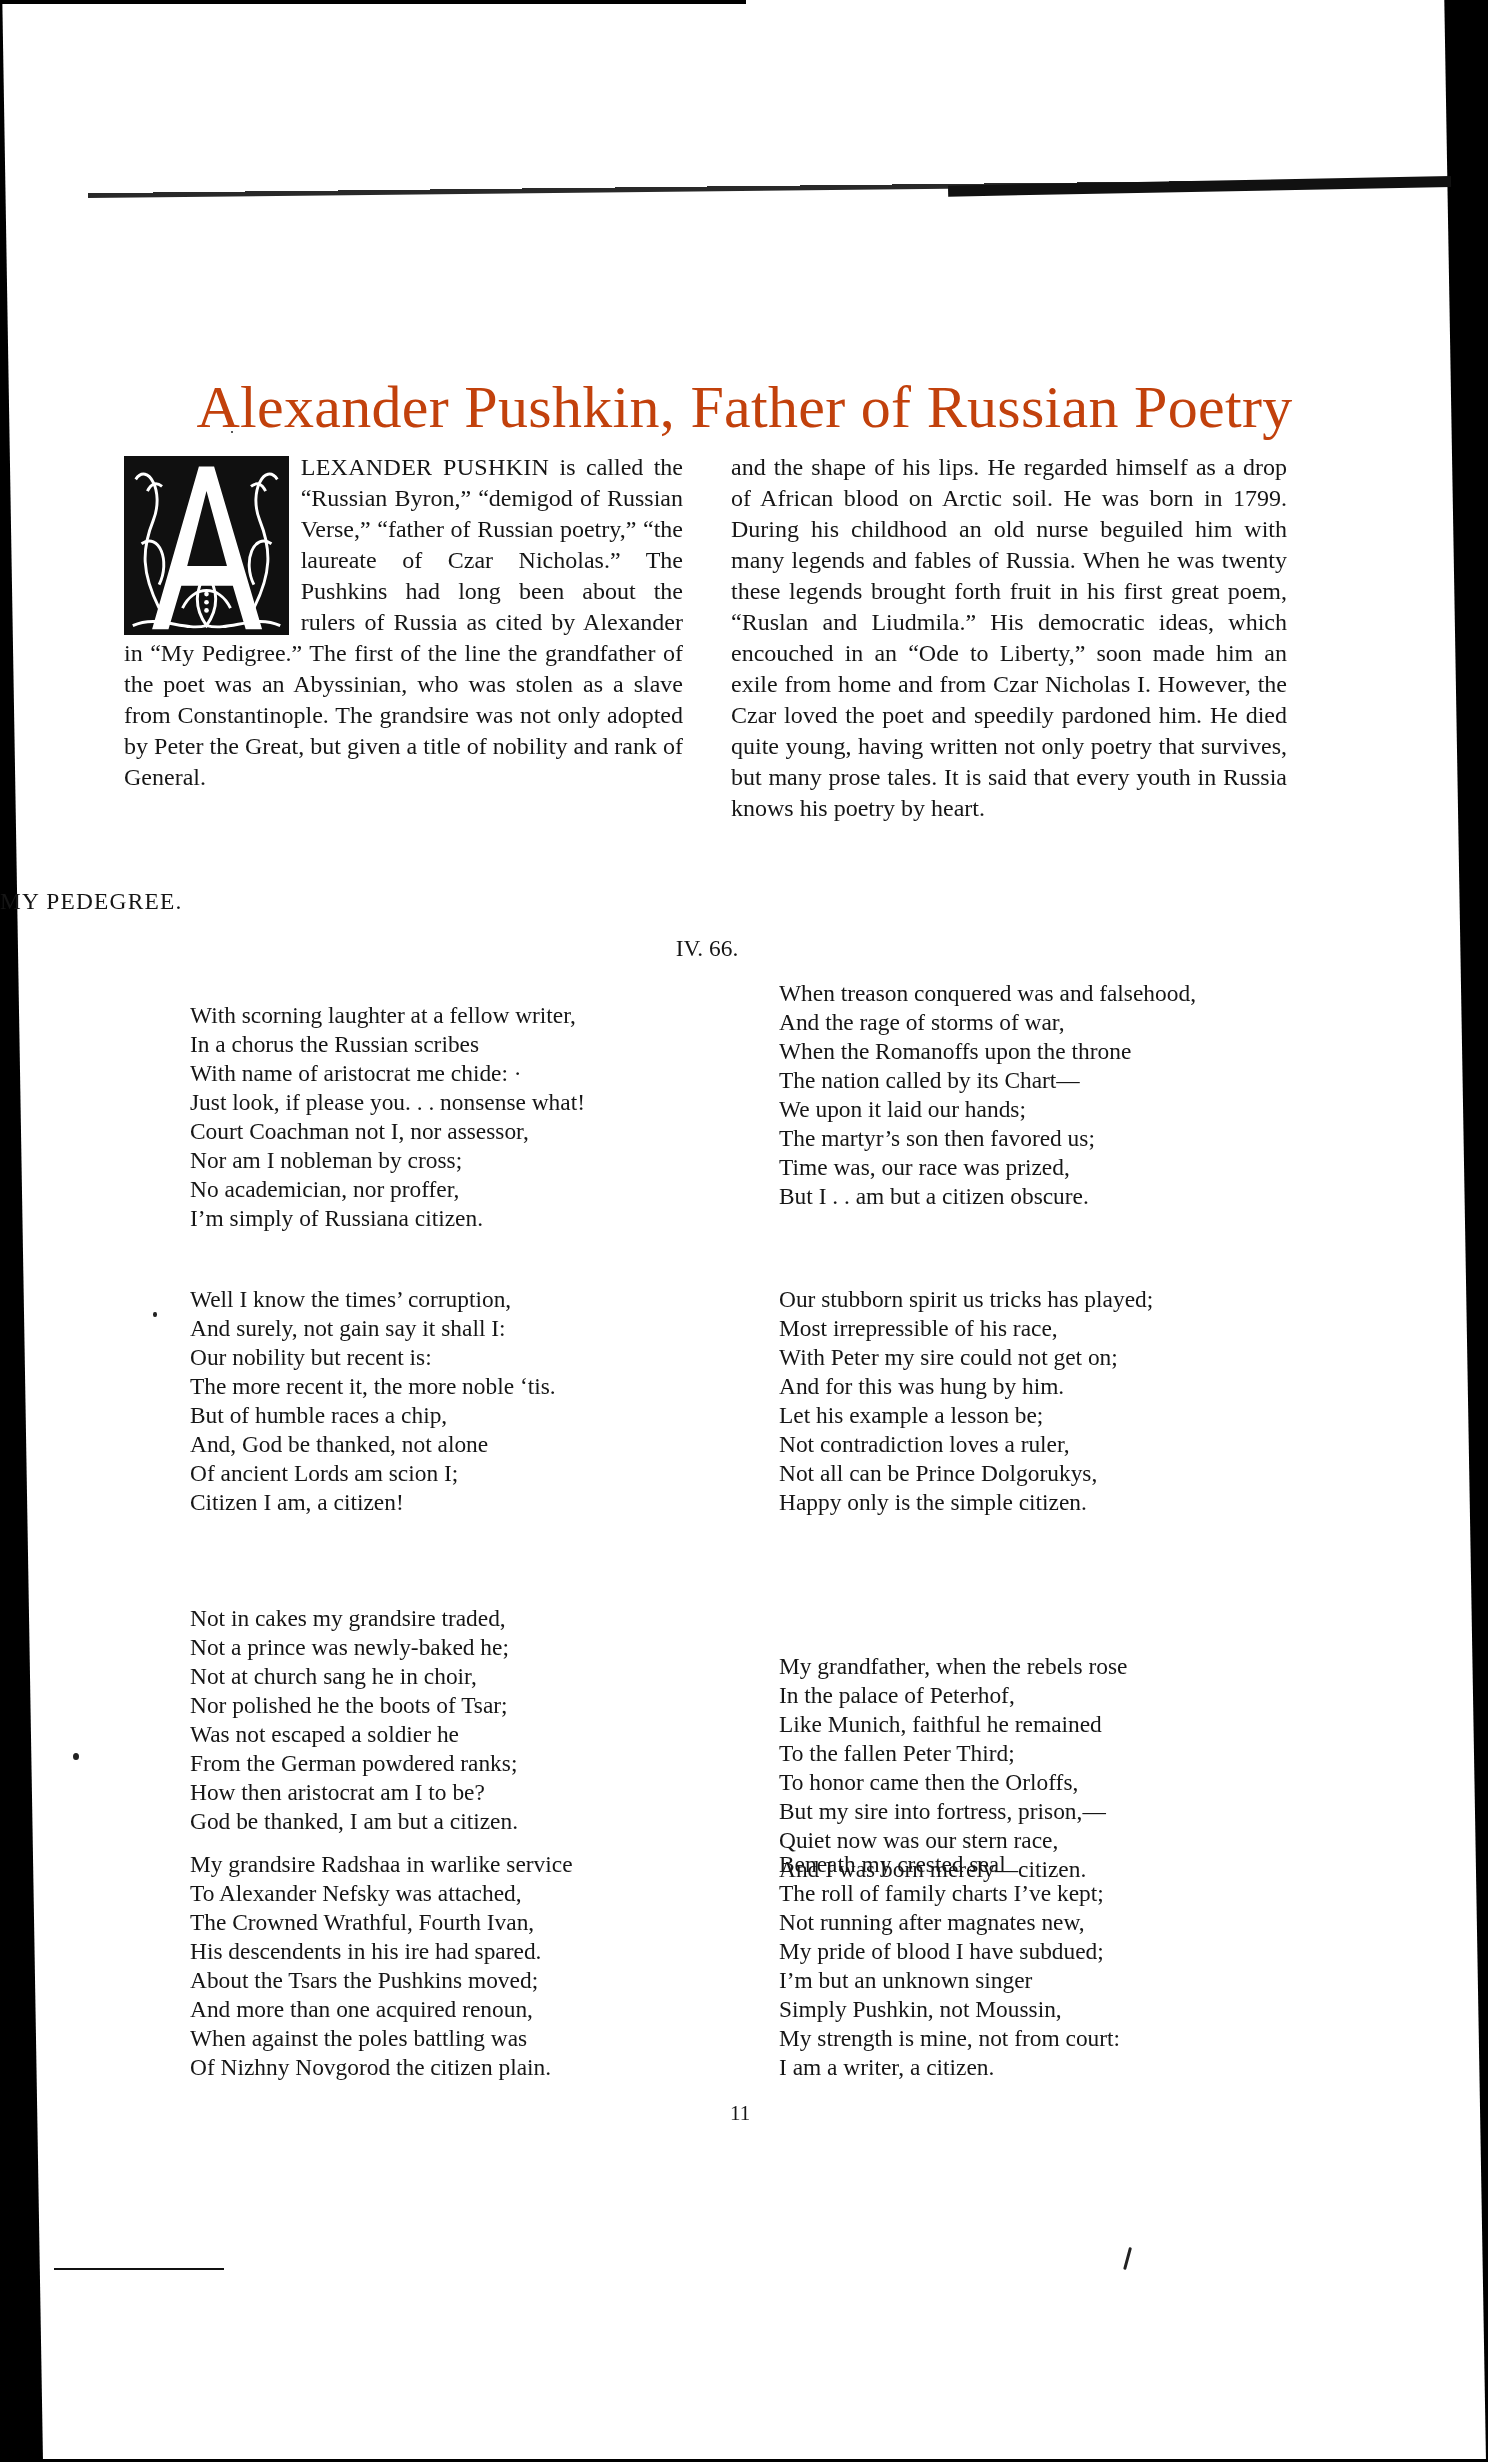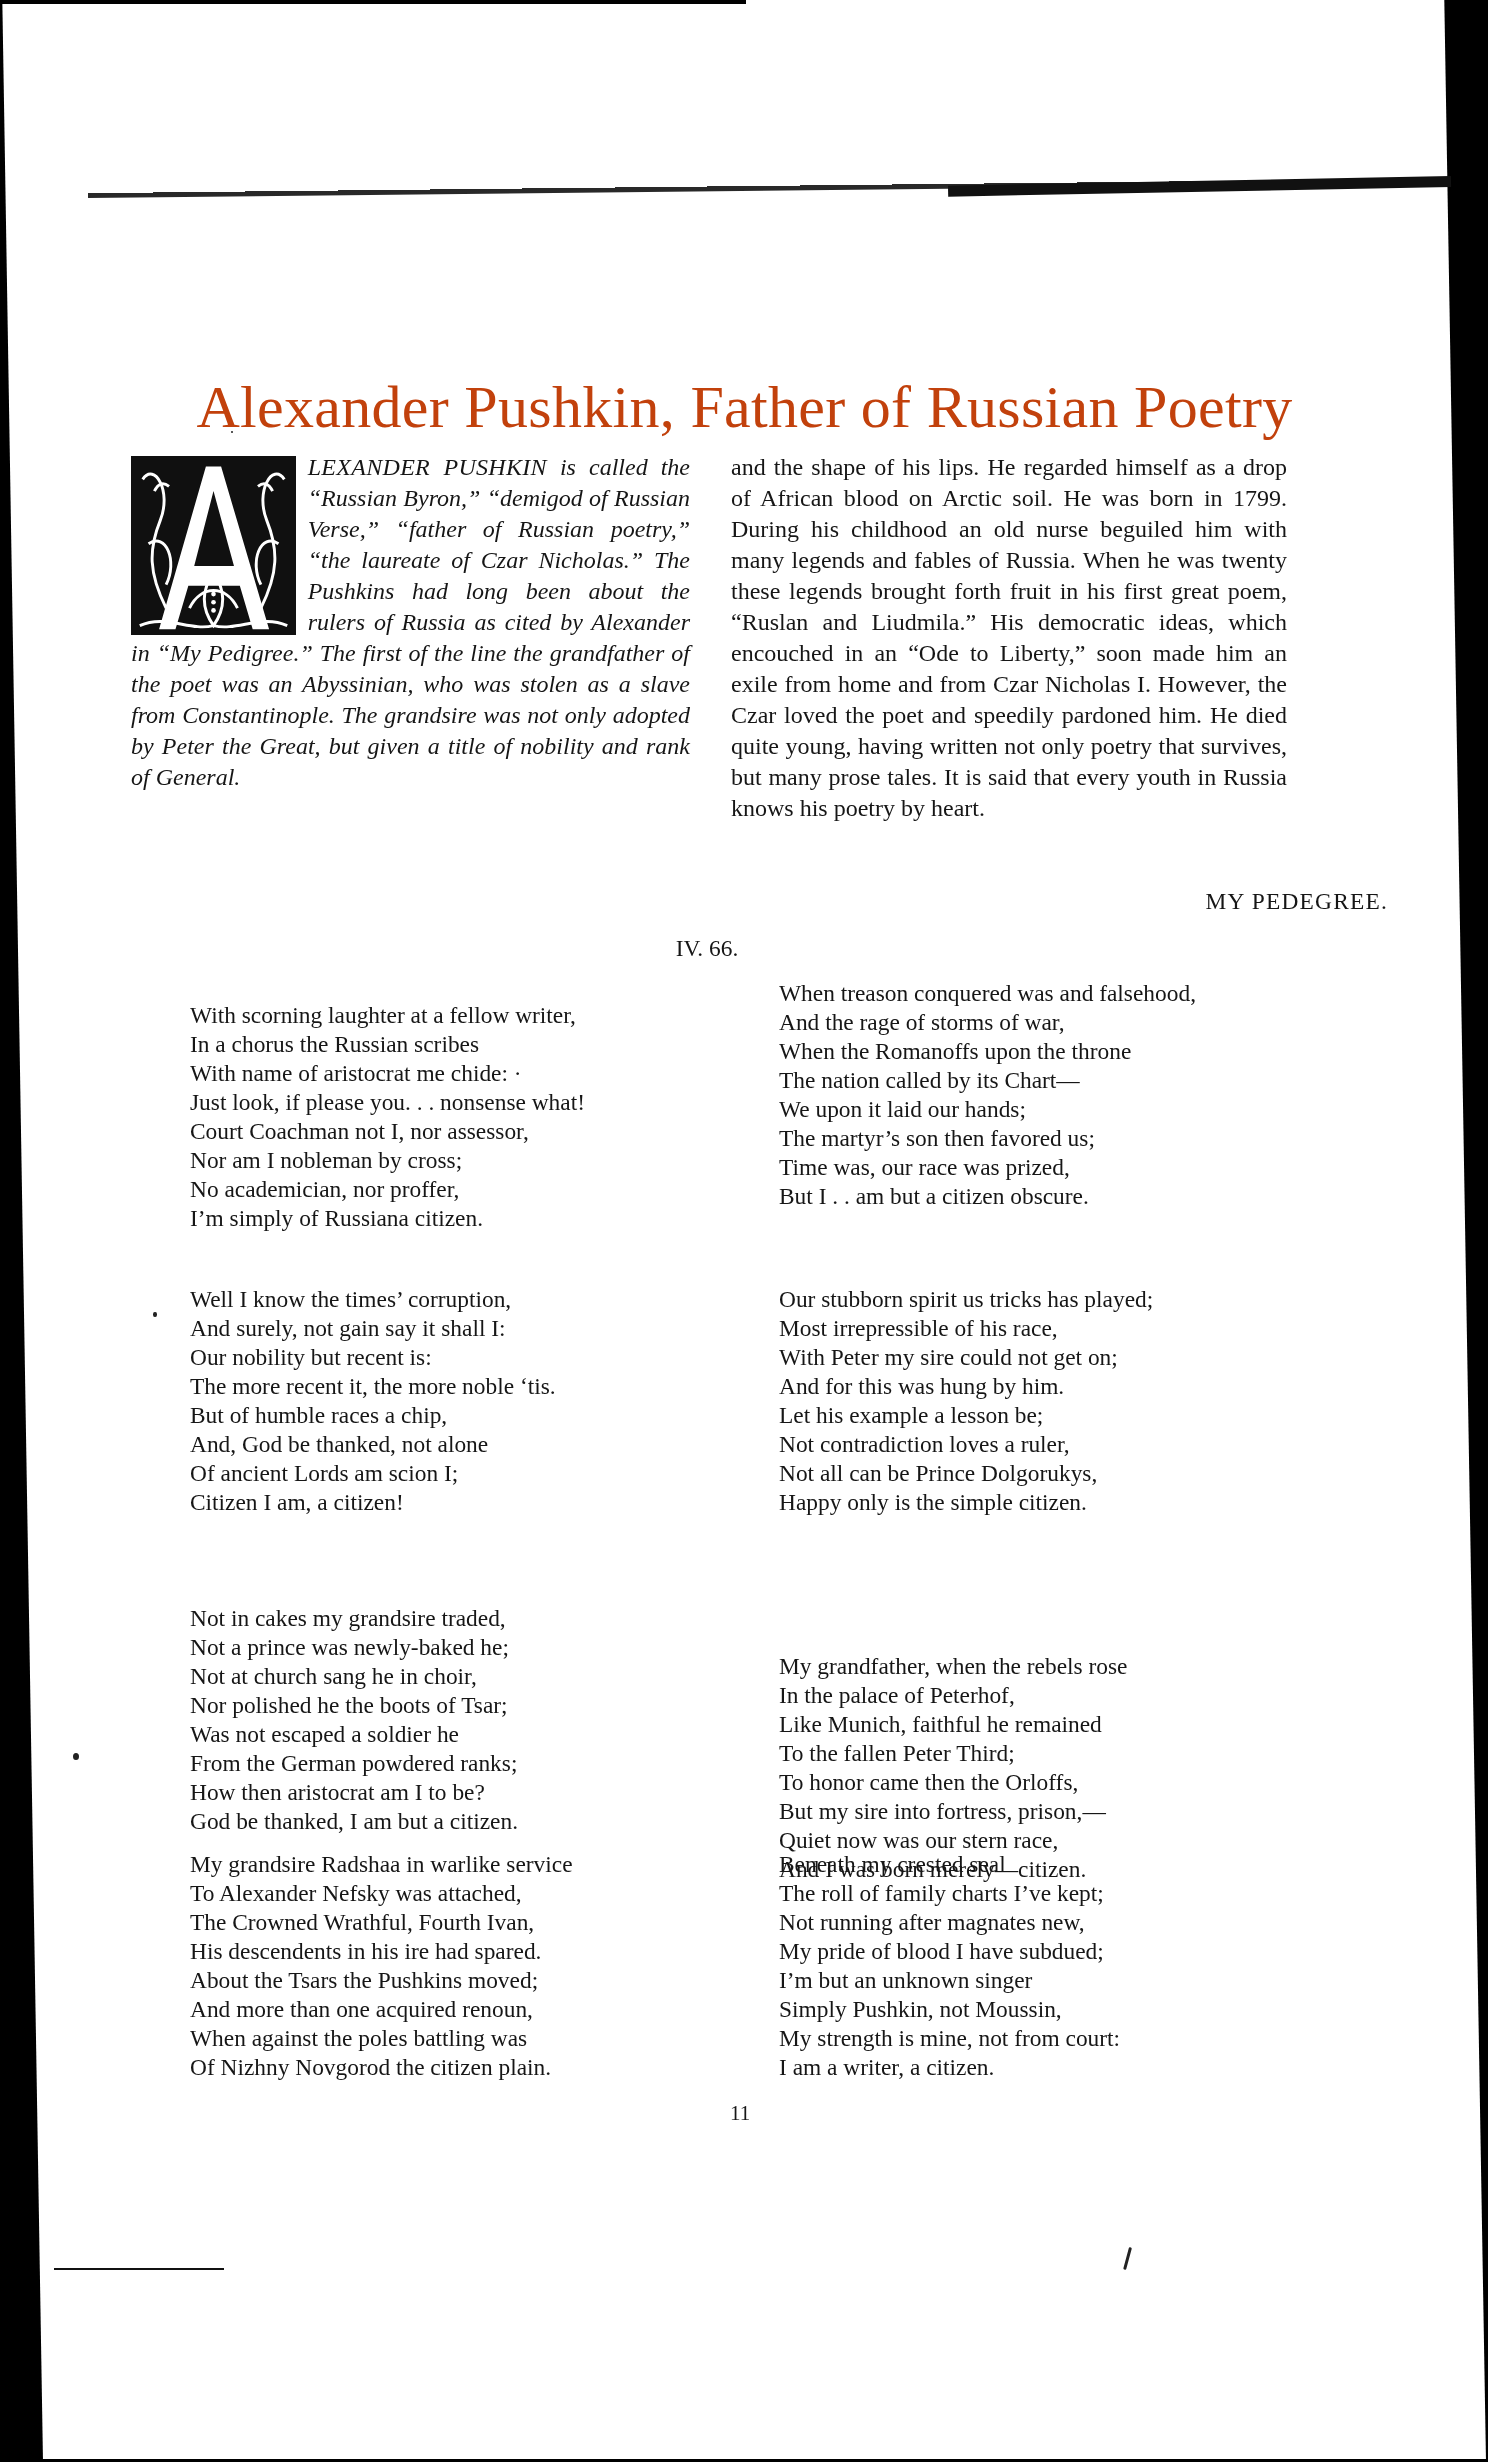--- a/index.html
+++ b/index.html
@@ -15,30 +15,30 @@
   .rule-top { position:absolute; left:88px; top:190px; width:1363px; height:8.2px;
               background:linear-gradient(to bottom, transparent 0, transparent 40%, #111 40%, #111 100%);
               transform: rotate(-0.62deg); transform-origin:left center; opacity:0.9; }
   .rule-top-right { position:absolute; left:948px; top:176px; width:503px; height:10.5px;
                     background:#111; transform: rotate(-1.1deg); transform-origin:right center; }
   .bottom-rule { position:absolute; left:54px; top:2268px; width:170px; height:1.8px; background:#111; }
 
   #page-title { position:absolute; left:0; width:1489px; top:373px; text-align:center;
                 font-size:60px; letter-spacing:0.3px; color:#c2410c; }
   .col { position:absolute; font-size:24px; line-height:31px; text-align:justify; }
-  #col-left { left:131px; top:452px; width:559px;font-style:italic; }
+  #col-left { left:124px; top:452px; width:559px; }
   #col-right { left:731px; top:452px; width:556px; }
   .col p { margin:0; }
   .col p + p { text-indent:30px; margin-top:7px; }
   #drop-cap { float:left; width:165px; height:179px; margin:3.5px 11.7px 3.5px 0; background:#101010;
               position:relative; overflow:hidden; }
   #drop-cap svg { position:absolute; left:0; top:0; width:100%; height:100%; }
   .dc-rest { letter-spacing:0.3px; }
 
-  #poem-heading { position:absolute; left:0; width:1388px; top:888px; text-align:right;
+  #poem-heading { position:absolute; left:0; width:1388px; top:888px; text-align:left;
                   font-size:23.4px; letter-spacing:1.2px; }
   #poem-ref { position:absolute; left:0; width:1414px; top:935px; text-align:center; font-size:23.4px; }
 
   .stanza { position:absolute; font-size:23.4px; line-height:29px; white-space:nowrap; }
   .stanza div { height:29px; }
   .left-stanza { left:190px; }
   .right-stanza { left:779px; }
   #stanza-1 { top:1001px; } #stanza-2 { top:979px; }
   #stanza-3 { top:1285px; } #stanza-4 { top:1285px; }
   #stanza-5 { top:1569px;margin-top:35px; } #stanza-6 { top:1652px; }

